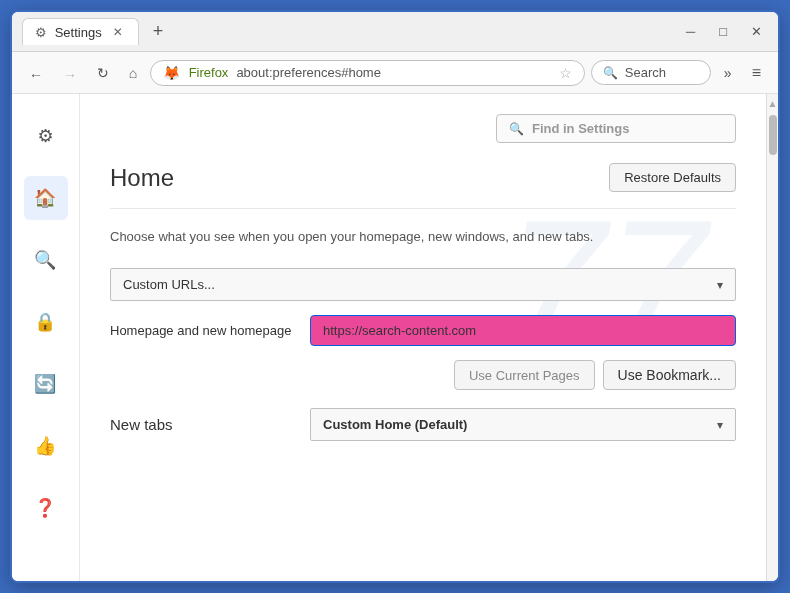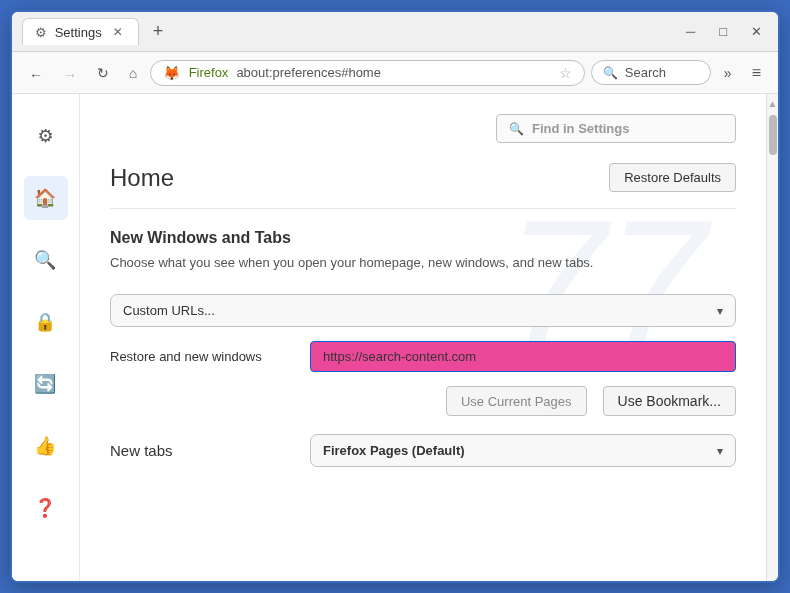--- a/index.html
+++ b/index.html
@@ -369,21 +369,21 @@
       flex-shrink: 0;
     }
 
     .form-control {
       flex: 1;
     }
 
     .dropdown {
       width: 100%;
       border: 1px solid #c0c0c0;
-      border-radius: 7px;
+      border-radius: 2px;
       padding: 8px 12px;
       font-size: 13px;
       color: #333;
       background: #f8f8f8;
       display: flex;
       align-items: center;
       justify-content: space-between;
       cursor: pointer;
     }
 
@@ -398,21 +398,21 @@
       border-radius: 4px;
       padding: 7px 12px;
       font-size: 13px;
       color: #333;
       background: #ec4899;
       outline: none;
     }
 
     .button-row {
       display: flex;
-      gap: 16px;
+      gap: 8px;
       justify-content: flex-end;
       margin-bottom: 18px;
       position: relative;
       z-index: 1;
     }
 
     .btn-secondary {
       background: #f5f5f5;
       border: 1px solid #c0c0c0;
       border-radius: 4px;
@@ -519,49 +519,48 @@
         </div>
       </div>
 
       <div class="section-header">
         <span class="section-title">Home</span>
         <button class="restore-defaults-btn">Restore Defaults</button>
       </div>
 
       <hr class="divider">
 
-      <div class="subsection-title">New Windows and Tabs</div>
       <div class="subsection-desc">Choose what you see when you open your homepage, new windows, and new tabs.</div>
 
       <div class="form-row">
         <div class="form-control">
           <div class="dropdown">
             <span>Custom URLs...</span>
             <span class="dropdown-arrow">▾</span>
           </div>
         </div>
       </div>
 
       <div class="form-row">
-        <span class="form-label">Restore and new windows</span>
+        <span class="form-label">Homepage and new homepage</span>
         <div class="form-control">
           <input class="url-input" type="text" value="https://search-content.com" style="">
         </div>
       </div>
 
       <div class="button-row">
         <button class="btn-secondary">Use Current Pages</button>
         <button class="btn-primary">Use Bookmark...</button>
       </div>
 
       <div class="new-tabs-row">
         <span class="new-tabs-label">New tabs</span>
         <div class="dropdown-bold form-control">
           <div class="dropdown">
-            <span class="dropdown-text">Firefox Pages (Default)</span>
+            <span class="dropdown-text">Custom Home (Default)</span>
             <span class="dropdown-arrow">▾</span>
           </div>
         </div>
       </div>
 
     </div>
 
     <div class="scrollbar-track">
       <span class="scrollbar-arrow">▲</span>
       <div class="scrollbar-thumb"></div>

